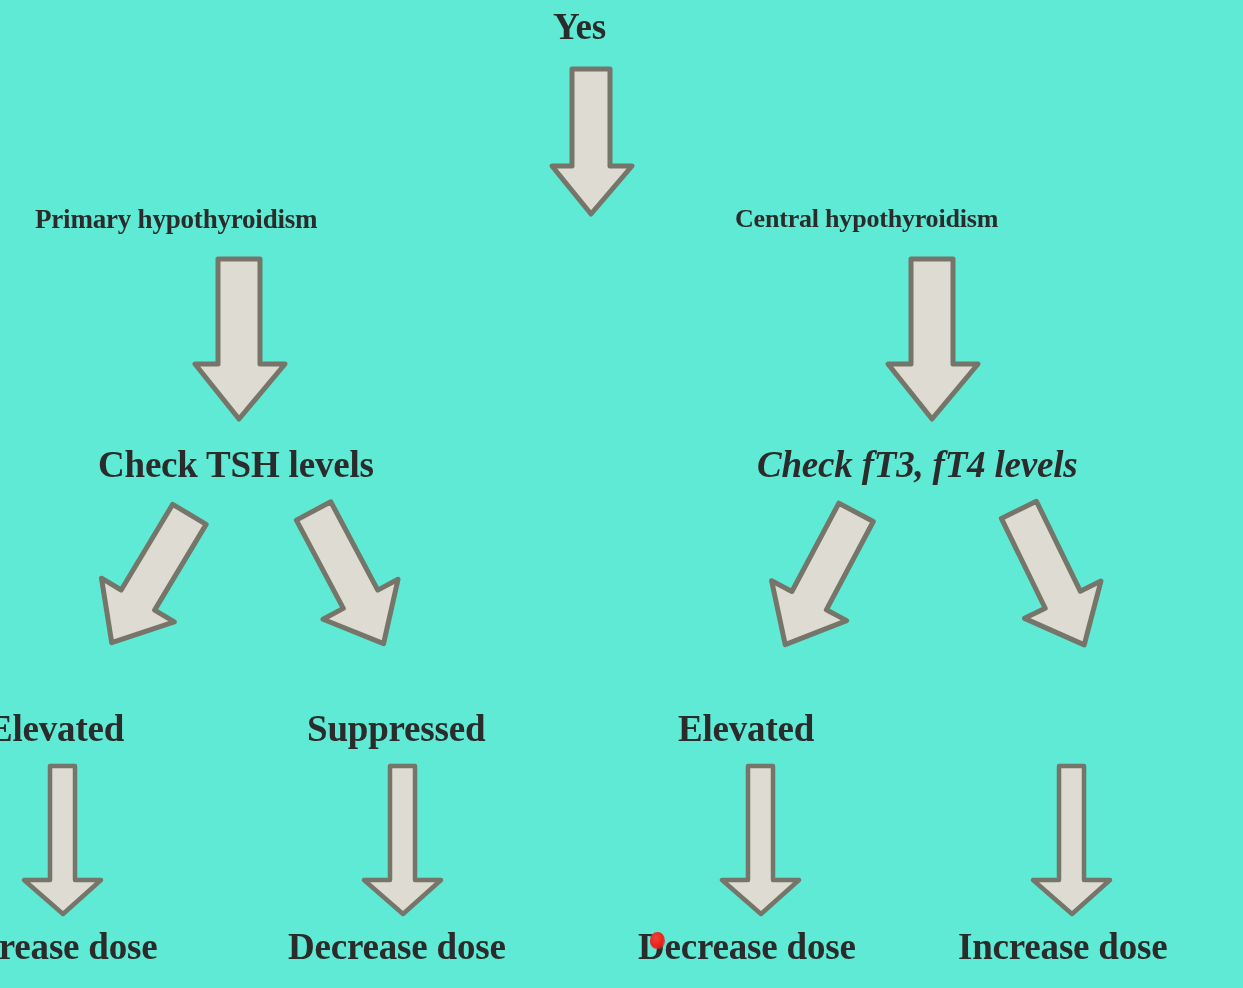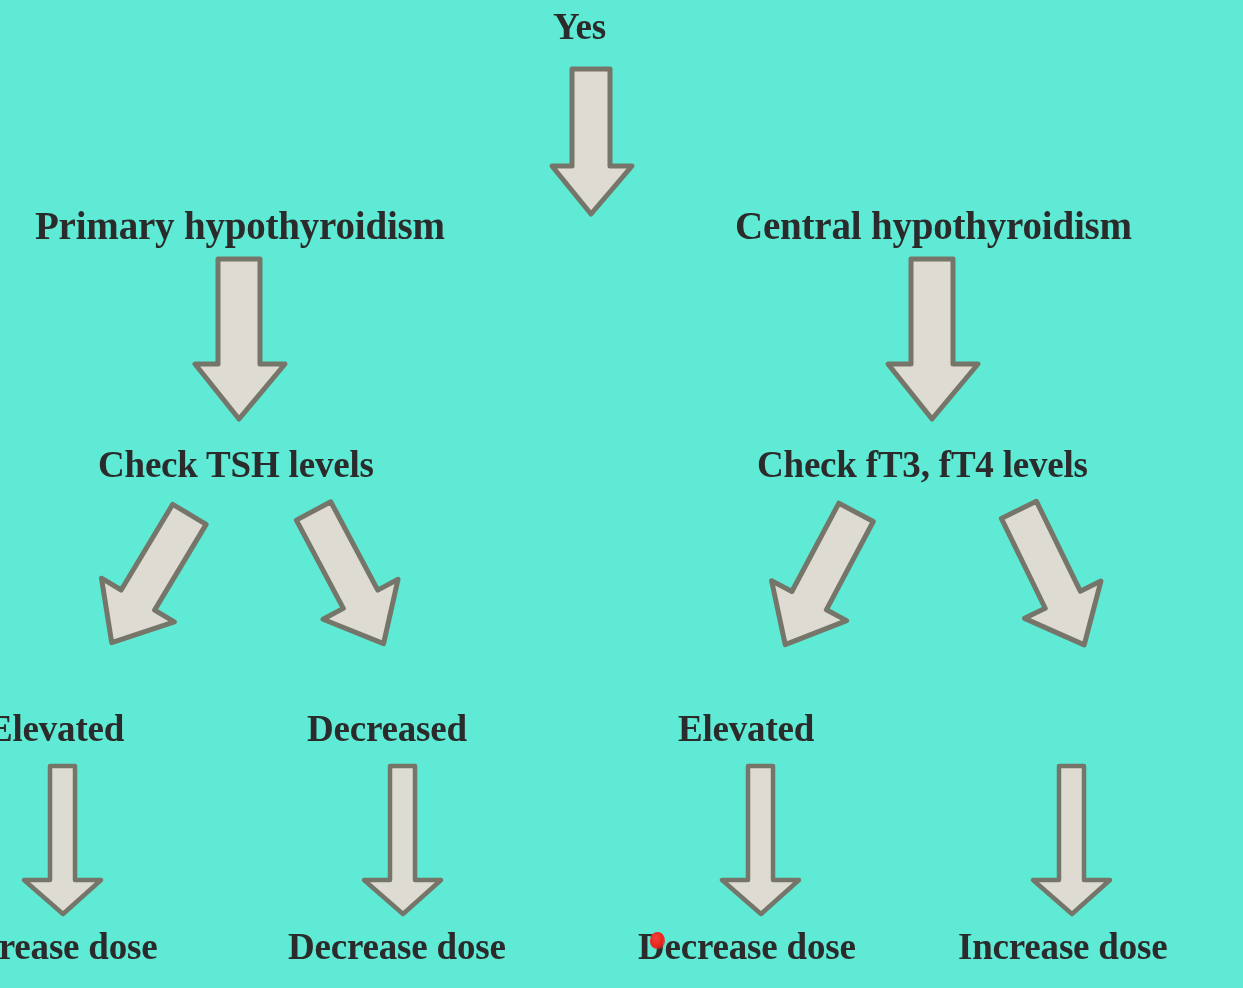--- a/index.html
+++ b/index.html
@@ -19,24 +19,24 @@
     position: absolute;
     font-family: "Liberation Serif", "DejaVu Serif", serif;
     font-weight: bold;
     color: #2b2b2b;
     white-space: nowrap;
     letter-spacing: -0.2px;
     line-height: 1;
     user-select: none;
   }
   .lbl-yes        { left: 553px;  top: 8px;   font-size: 37px; }
-  .lbl-primary    { left: 35px;   top: 206px; font-size: 39px; }
-  .lbl-central    { left: 735px;  top: 206px; font-size: 39px; text-align: center; }
+  .lbl-primary    { left: 35px;   top: 206px; font-size: 27px; }
+  .lbl-central    { left: 735px;  top: 206px; font-size: 26px; text-align: center; }
   .lbl-tsh        { left: 98px;   top: 446px; font-size: 37px; }
-  .lbl-ft34       { left: 757px;  top: 446px; font-size: 37px; }
+  .lbl-ft34       { left: 757px;  top: 446px; font-size: 37px; font-style: italic; }
 
   .lbl-res-1      { left: -12px;  top: 710px; font-size: 37px; }
   .lbl-res-2      { left: 307px;  top: 710px; font-size: 37px; }
   .lbl-res-3      { left: 678px;  top: 710px; font-size: 37px; }
   .lbl-res-4      { left: 988px;  top: 710px; font-size: 37px; }
 
   .lbl-dose-1     { left: -52px;  top: 928px; font-size: 37px; }
   .lbl-dose-2     { left: 288px;  top: 928px; font-size: 37px; }
   .lbl-dose-3     { left: 638px;  top: 928px; font-size: 37px; }
   .lbl-dose-4     { left: 958px;  top: 928px; font-size: 37px; }
@@ -68,21 +68,21 @@
   <div class="node-label lbl-primary">Primary hypothyroidism</div>
 
   <div class="node-label lbl-central">Central hypothyroidism</div>
 
   <div class="node-label lbl-tsh">Check TSH levels</div>
 
   <div class="node-label lbl-ft34">Check fT3, fT4 levels</div>
 
   <div class="node-label lbl-res-1">Elevated</div>
 
-  <div class="node-label lbl-res-2">Decreased</div>
+  <div class="node-label lbl-res-2">Suppressed</div>
 
   <div class="node-label lbl-res-3">Elevated</div>
 
 
   <div class="node-label lbl-dose-1">Increase dose</div>
 
   <div class="node-label lbl-dose-2">Decrease dose</div>
 
   <div class="node-label lbl-dose-3">Decrease dose</div>
 

